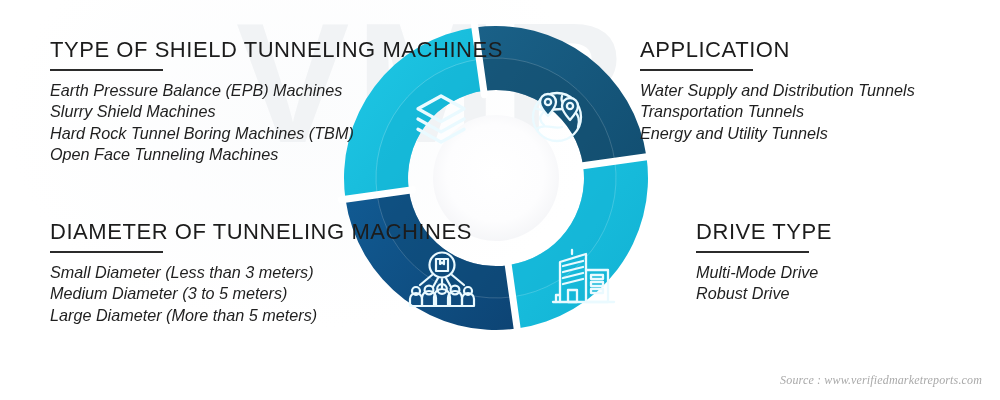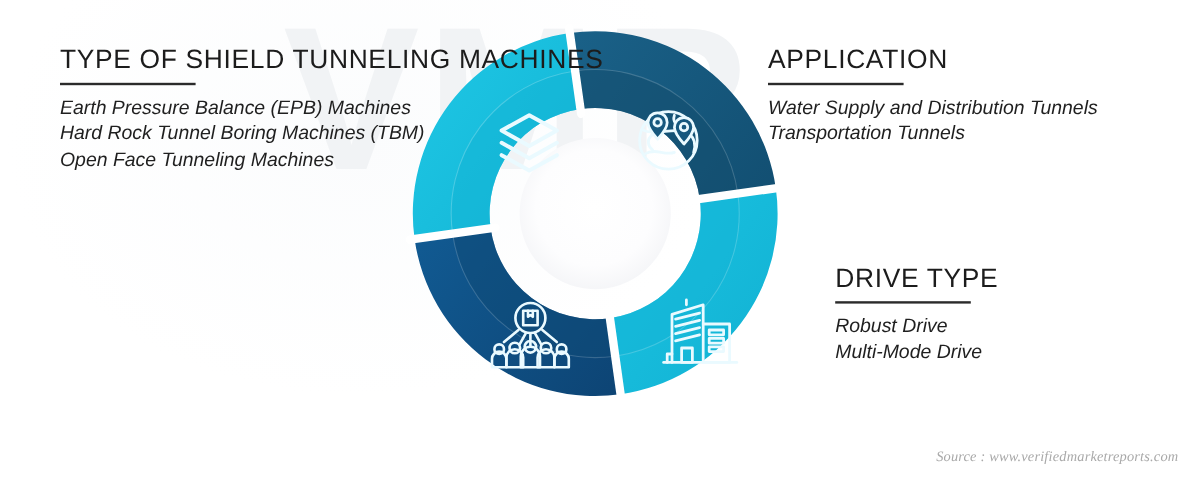--- a/index.html
+++ b/index.html
@@ -105,41 +105,52 @@
 
 <div id="stage">
 
   <div class="watermark">VMR</div>
 
   <div class="block blk-type">
     <div class="block-heading">TYPE OF SHIELD TUNNELING MACHINES</div>
     <div class="rule"></div>
     <div class="items">
       <div>Earth Pressure Balance (EPB) Machines</div>
+      <div>Slurry Shield Machines</div>
       <div>Hard Rock Tunnel Boring Machines (TBM)</div>
       <div>Open Face Tunneling Machines</div>
     </div>
   </div>
 
+  <div class="block blk-diameter">
+    <div class="block-heading">DIAMETER OF TUNNELING MACHINES</div>
+    <div class="rule"></div>
+    <div class="items">
+      <div>Small Diameter (Less than 3 meters)</div>
+      <div>Medium Diameter (3 to 5 meters)</div>
+      <div>Large Diameter (More than 5 meters)</div>
+    </div>
+  </div>
 
   <div class="block blk-application">
     <div class="block-heading">APPLICATION</div>
     <div class="rule"></div>
     <div class="items">
       <div>Water Supply and Distribution Tunnels</div>
       <div>Transportation Tunnels</div>
+      <div>Energy and Utility Tunnels</div>
     </div>
   </div>
 
   <div class="block blk-drive">
     <div class="block-heading">DRIVE TYPE</div>
     <div class="rule"></div>
     <div class="items">
+      <div>Multi-Mode Drive</div>
       <div>Robust Drive</div>
-      <div>Multi-Mode Drive</div>
     </div>
   </div>
 
   <div class="donut-wrap">
     <svg width="320" height="320" viewBox="0 0 320 320" xmlns="http://www.w3.org/2000/svg">
       <defs>
 
         <radialGradient id="holeShine" cx="50%" cy="46%" r="62%">
           <stop offset="0%" stop-color="#ffffff"></stop>
           <stop offset="62%" stop-color="#fdfdfe"></stop>

